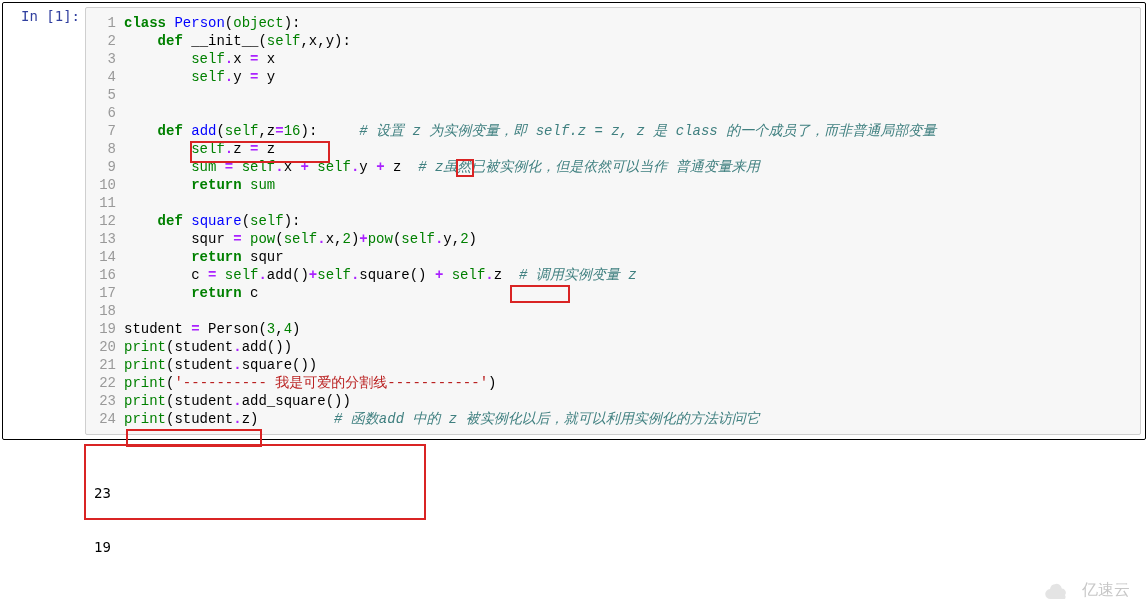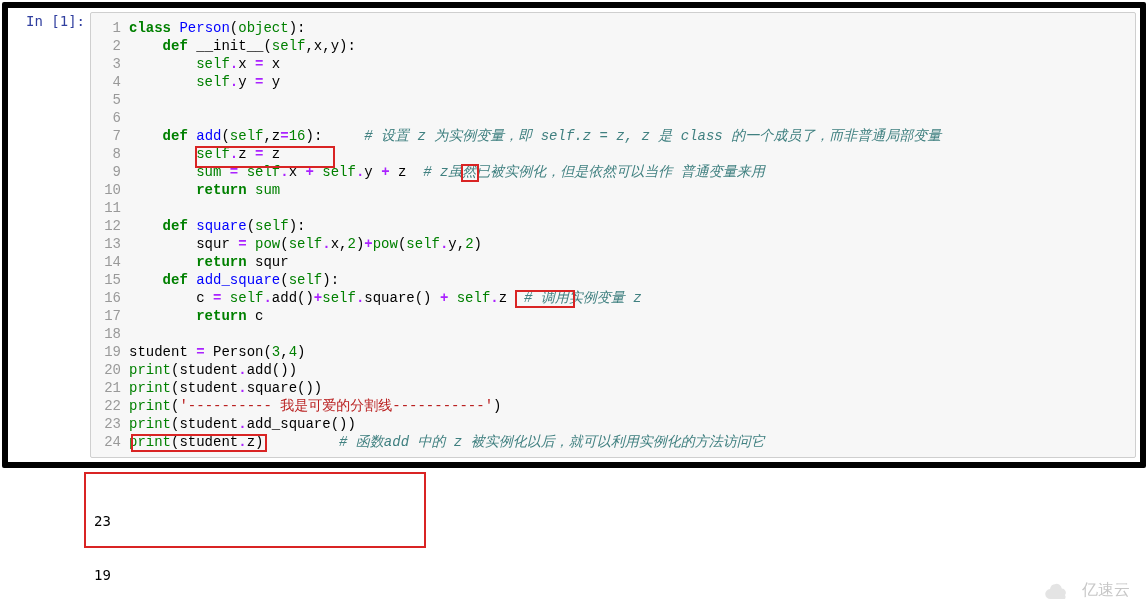--- a/index.html
+++ b/index.html
@@ -4,21 +4,21 @@
   <style>
     * { margin: 0; padding: 0; box-sizing: border-box; }
     body {
       font-family: Menlo, Monaco, Consolas, "Courier New", monospace;
       font-size: 14px;
       background: #ffffff;
       color: #000;
       width: 1148px;
     }
     .notebook-cell {
-      border: 6px solid #000000;
+      border: 1px solid #000000;
       border-radius: 2px;
       display: flex;
       margin: 2px;
       position: relative;
     }
     .prompt-col {
       width: 82px;
       flex-shrink: 0;
       padding: 5px 5px 0 0;
       text-align: right;
@@ -100,21 +100,20 @@
     <div class="code-line"><span class="gutter">5</span><span class="code-content"></span></div>
     <div class="code-line"><span class="gutter">6</span><span class="code-content"></span></div>
     <div class="code-line"><span class="gutter">7</span><span class="code-content">    <span class="kw">def</span> <span class="def">add</span>(<span class="self">self</span>,z<span class="op">=</span><span class="num">16</span>):     <span class="comment"># 设置 z 为实例变量，即 self.z = z, z 是 class 的一个成员了，而非普通局部变量</span></span></div>
     <div class="code-line"><span class="gutter">8</span><span class="code-content">        <span class="self">self</span><span class="op">.</span>z <span class="op">=</span> z</span></div>
     <div class="code-line"><span class="gutter">9</span><span class="code-content">        <span class="builtin">sum</span> <span class="op">=</span> <span class="self">self</span><span class="op">.</span>x <span class="op">+</span> <span class="self">self</span><span class="op">.</span>y <span class="op">+</span> z  <span class="comment"># z虽然已被实例化，但是依然可以当作 普通变量来用</span></span></div>
     <div class="code-line"><span class="gutter">10</span><span class="code-content">        <span class="kw">return</span> <span class="builtin">sum</span></span></div>
     <div class="code-line"><span class="gutter">11</span><span class="code-content"></span></div>
     <div class="code-line"><span class="gutter">12</span><span class="code-content">    <span class="kw">def</span> <span class="def">square</span>(<span class="self">self</span>):</span></div>
     <div class="code-line"><span class="gutter">13</span><span class="code-content">        squr <span class="op">=</span> <span class="builtin">pow</span>(<span class="self">self</span><span class="op">.</span>x,<span class="num">2</span>)<span class="op">+</span><span class="builtin">pow</span>(<span class="self">self</span><span class="op">.</span>y,<span class="num">2</span>)</span></div>
     <div class="code-line"><span class="gutter">14</span><span class="code-content">        <span class="kw">return</span> squr</span></div>
-    <div class="code-line"><span class="gutter">15</span><span class="code-content">    <span class="kw">def</span> <span class="def">add_square</span>(<span class="self">self</span>):</span></div>
     <div class="code-line"><span class="gutter">16</span><span class="code-content">        c <span class="op">=</span> <span class="self">self</span><span class="op">.</span>add()<span class="op">+</span><span class="self">self</span><span class="op">.</span>square() <span class="op">+</span> <span class="self">self</span><span class="op">.</span>z  <span class="comment"># 调用实例变量 z</span></span></div>
     <div class="code-line"><span class="gutter">17</span><span class="code-content">        <span class="kw">return</span> c</span></div>
     <div class="code-line"><span class="gutter">18</span><span class="code-content"></span></div>
     <div class="code-line"><span class="gutter">19</span><span class="code-content">student <span class="op">=</span> Person(<span class="num">3</span>,<span class="num">4</span>)</span></div>
     <div class="code-line"><span class="gutter">20</span><span class="code-content"><span class="builtin">print</span>(student<span class="op">.</span>add())</span></div>
     <div class="code-line"><span class="gutter">21</span><span class="code-content"><span class="builtin">print</span>(student<span class="op">.</span>square())</span></div>
     <div class="code-line"><span class="gutter">22</span><span class="code-content"><span class="builtin">print</span>(<span class="str">'---------- 我是可爱的分割线-----------'</span>)</span></div>
     <div class="code-line"><span class="gutter">23</span><span class="code-content"><span class="builtin">print</span>(student<span class="op">.</span>add_square())</span></div>
     <div class="code-line"><span class="gutter">24</span><span class="code-content"><span class="builtin">print</span>(student<span class="op">.</span>z)         <span class="comment"># 函数add 中的 z 被实例化以后，就可以利用实例化的方法访问它</span></span></div>
 

